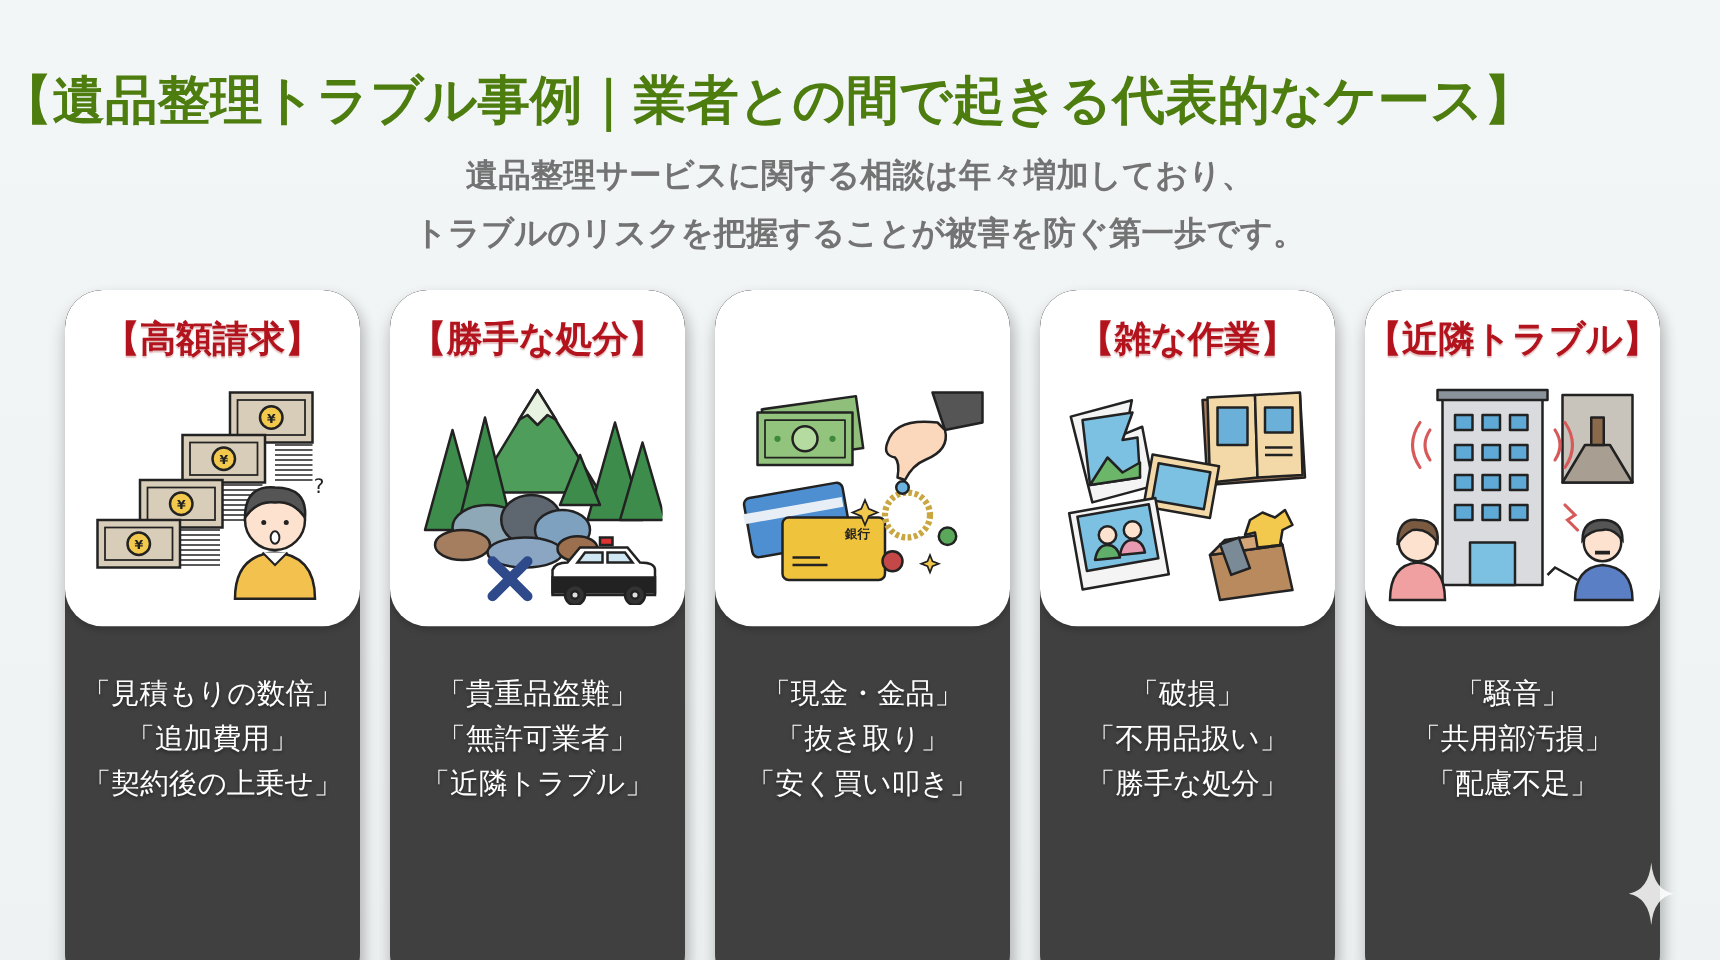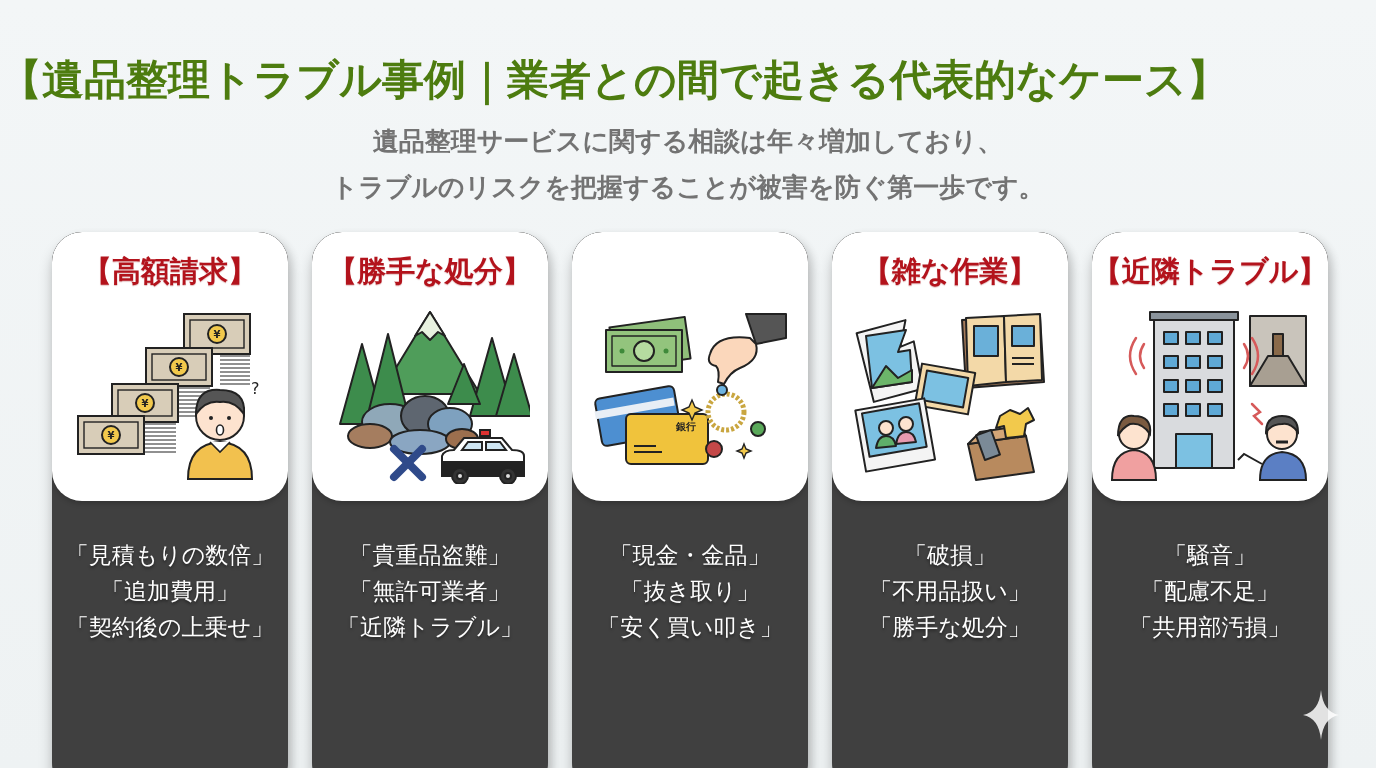--- a/index.html
+++ b/index.html
@@ -298,22 +298,22 @@
           <path d="M150 176 Q150 150 172 148 Q196 150 196 176 Z" fill="#5b7fc4"></path>
           <path d="M152 160 L134 150 L128 156" fill="none"></path>
           <circle cx="172" cy="130" r="15" fill="#fde3cf"></circle>
           <path d="M156 128 Q156 112 172 112 Q188 112 188 128 Q180 118 172 120 Q162 120 156 128 Z" fill="#555"></path>
           <path d="M166 138 L178 138" stroke-width="3"></path>
         </g>
       </svg>
     </div>
     <div class="card-text">
       <div>「騒音」</div>
+      <div>「共用部汚損」</div>
       <div>「配慮不足」</div>
-      <div>「共用部汚損」</div>
     </div>
   </div>
 
 </div>
 
 <svg class="sparkle" viewBox="0 0 36 50">
   <path d="M18 0 Q20 22 36 25 Q20 28 18 50 Q16 28 0 25 Q16 22 18 0 Z" fill="#ffffff" opacity="0.85"></path>
 </svg>
 
 </body></html>

